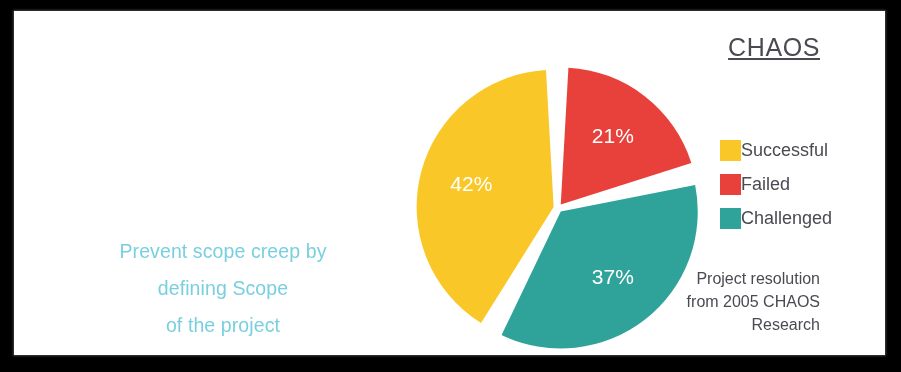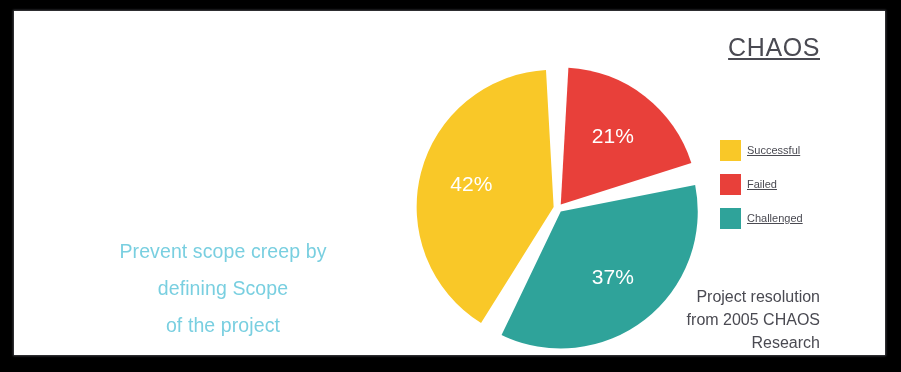--- a/index.html
+++ b/index.html
@@ -95,32 +95,31 @@
     display: flex;
     align-items: center;
     height: 34px;
   }
   .legend-swatch {
     width: 21px;
     height: 21px;
     flex: 0 0 21px;
   }
   .legend-label {
-    margin-left: 6px;
+    margin-left: 0;
     color: #4A4A52;
-    font-size: 11px;
+    font-size: 18px;
     white-space: nowrap;
-    text-decoration: underline;
   }
 
   
   #chart-caption {
     position: absolute;
     right: 65px;
-    top: 274px;
+    top: 256px;
     width: 190px;
     text-align: right;
     color: #4A4A52;
     font-size: 16px;
     line-height: 23px;
   }
   #chart-caption .caption-line { display: block; white-space: nowrap; }
 </style>
 </head>
 <body>

